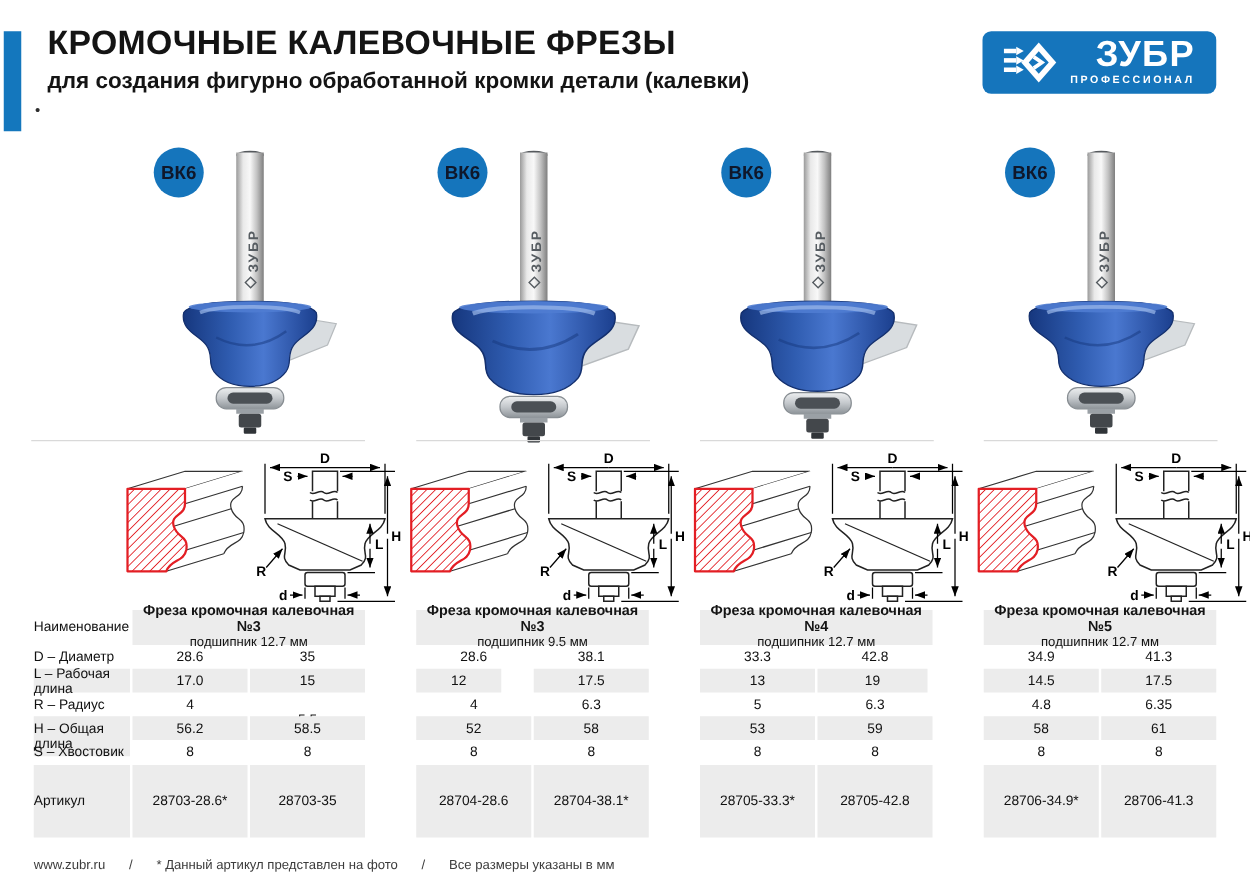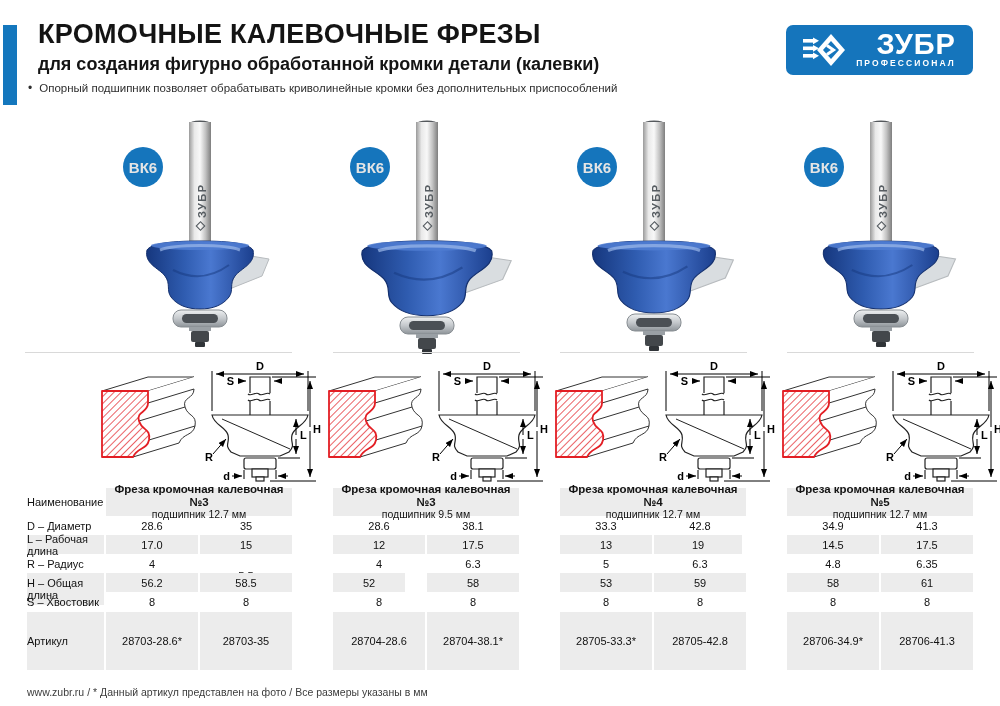--- a/index.html
+++ b/index.html
@@ -10,47 +10,46 @@
   .page-title{left:38px;top:19px;font-size:27px;font-weight:bold;letter-spacing:.3px;white-space:nowrap;}
   .page-subtitle{left:38px;top:54px;font-size:18px;font-weight:bold;white-space:nowrap;}
   .feature-bullet{left:28px;top:81px;font-size:11.5px;color:#2e2e2e;white-space:nowrap;display:flex;align-items:center;}
   .feature-bullet .dot{margin-right:7px;font-size:12px;}
   .logo{left:786px;top:25px;width:187px;height:50px;background:#1575bc;border-radius:7px;
         display:flex;align-items:center;justify-content:center;gap:9px;}
   .logo-text{display:flex;flex-direction:column;align-items:flex-end;}
   .logo-brand{font-size:29px;font-weight:bold;color:#fff;line-height:25px;letter-spacing:1px;}
   .logo-tag{font-size:8.5px;font-weight:bold;color:#fff;letter-spacing:2.1px;margin-top:1px;text-align:right;}
   .product-col{width:227px;height:243px;top:110px;}
-  .badge{position:absolute;left:36px;top:37px;width:40px;height:40px;border-radius:50%;background:#1575bc;
-         color:#e5e5e5;display:flex;align-items:center;justify-content:center;font-weight:bold;font-size:15px;}
+  .badge{position:absolute;left:36px;top:8px;width:40px;height:40px;border-radius:50%;background:#1575bc;
+         color:#0f172a;display:flex;align-items:center;justify-content:center;font-weight:bold;font-size:15px;}
   .sep{position:absolute;top:352px;height:1px;background:#d9d9d9;}
   .cell{position:absolute;display:flex;align-items:center;justify-content:center;font-size:11px;color:#111;}
   .cell.leftal{justify-content:flex-start;}
   .cell.gray{background:#ececec;}
   .cell.bold{font-weight:normal;}
   .ghead{position:absolute;background:#ececec;display:flex;flex-direction:column;align-items:center;
          justify-content:center;line-height:12.5px;text-align:center;}
   .ghead .t{font-size:11.5px;font-weight:bold;}
   .ghead .s{font-size:10.5px;}
-  .footer{left:27px;top:686px;font-size:10.5px;color:#3c3c3c;display:flex;gap:3px;align-items:center;}
+  .footer{left:27px;top:686px;font-size:10.5px;color:#3c3c3c;display:flex;gap:19px;align-items:center;}
   .footer .url{color:#3c3c3c;text-decoration:none;}
   svg text{font-family:"Liberation Sans",sans-serif;}
 </style>
 </head>
 <body>
 
 <div id="page">
 
   <div class="abs accent-bar"></div>
 
   <div class="abs page-title">КРОМОЧНЫЕ КАЛЕВОЧНЫЕ ФРЕЗЫ</div>
   <div class="abs page-subtitle">для создания фигурно обработанной кромки детали (калевки)</div>
   <div class="abs feature-bullet">
     <span class="dot">•</span>
-    <span>Опорный подшипник позволяет обрабатывать криволинейные кромки без дополнительных приспособлений</span>
   </div>
 
   <div class="abs logo">
     <svg width="44" height="38" viewBox="0 0 44 38">
       <g fill="#fff">
         <rect x="0" y="8" width="10" height="3.6"></rect>
           <polygon points="10,6.4 16,9.8 10,13.2"></polygon>
         <rect x="0" y="15.5" width="10" height="3.6"></rect>
           <polygon points="10,13.9 16,17.3 10,20.7"></polygon>
         <rect x="0" y="23" width="10" height="3.6"></rect>
@@ -486,23 +485,23 @@
       <div class="cell gray bold" style="left:200px;top:535px;width:92px;height:19px">15</div>
       <div class="cell" style="left:200px;top:566px;width:92px;height:19px">5.5</div>
       <div class="cell gray" style="left:200px;top:573px;width:92px;height:19px">58.5</div>
       <div class="cell" style="left:200px;top:592px;width:92px;height:19px">8</div>
       <div class="cell gray" style="left:200px;top:612px;width:92px;height:58px">28703-35</div>
       <div class="ghead" style="left:333px;top:488px;width:186px;height:28px">
         <div class="t">Фреза кромочная калевочная №3</div>
         <div class="s">подшипник 9.5 мм</div>
       </div>
       <div class="cell bold" style="left:333px;top:516px;width:92px;height:19px">28.6</div>
-      <div class="cell gray bold" style="left:333px;top:535px;width:92px;height:19px">12</div>
+      <div class="cell gray bold" style="left:333px;top:535px;width:68px;height:19px">12</div>
       <div class="cell" style="left:333px;top:554px;width:92px;height:19px">4</div>
-      <div class="cell gray" style="left:333px;top:573px;width:72px;height:19px">52</div>
+      <div class="cell gray" style="left:333px;top:573px;width:92px;height:19px">52</div>
       <div class="cell" style="left:333px;top:592px;width:92px;height:19px">8</div>
       <div class="cell gray" style="left:333px;top:612px;width:92px;height:58px">28704-28.6</div>
       <div class="cell bold" style="left:427px;top:516px;width:92px;height:19px">38.1</div>
       <div class="cell gray bold" style="left:427px;top:535px;width:92px;height:19px">17.5</div>
       <div class="cell" style="left:427px;top:554px;width:92px;height:19px">6.3</div>
       <div class="cell gray" style="left:427px;top:573px;width:92px;height:19px">58</div>
       <div class="cell" style="left:427px;top:592px;width:92px;height:19px">8</div>
       <div class="cell gray" style="left:427px;top:612px;width:92px;height:58px">28704-38.1*</div>
       <div class="ghead" style="left:560px;top:488px;width:186px;height:28px">
         <div class="t">Фреза кромочная калевочная №4</div>

